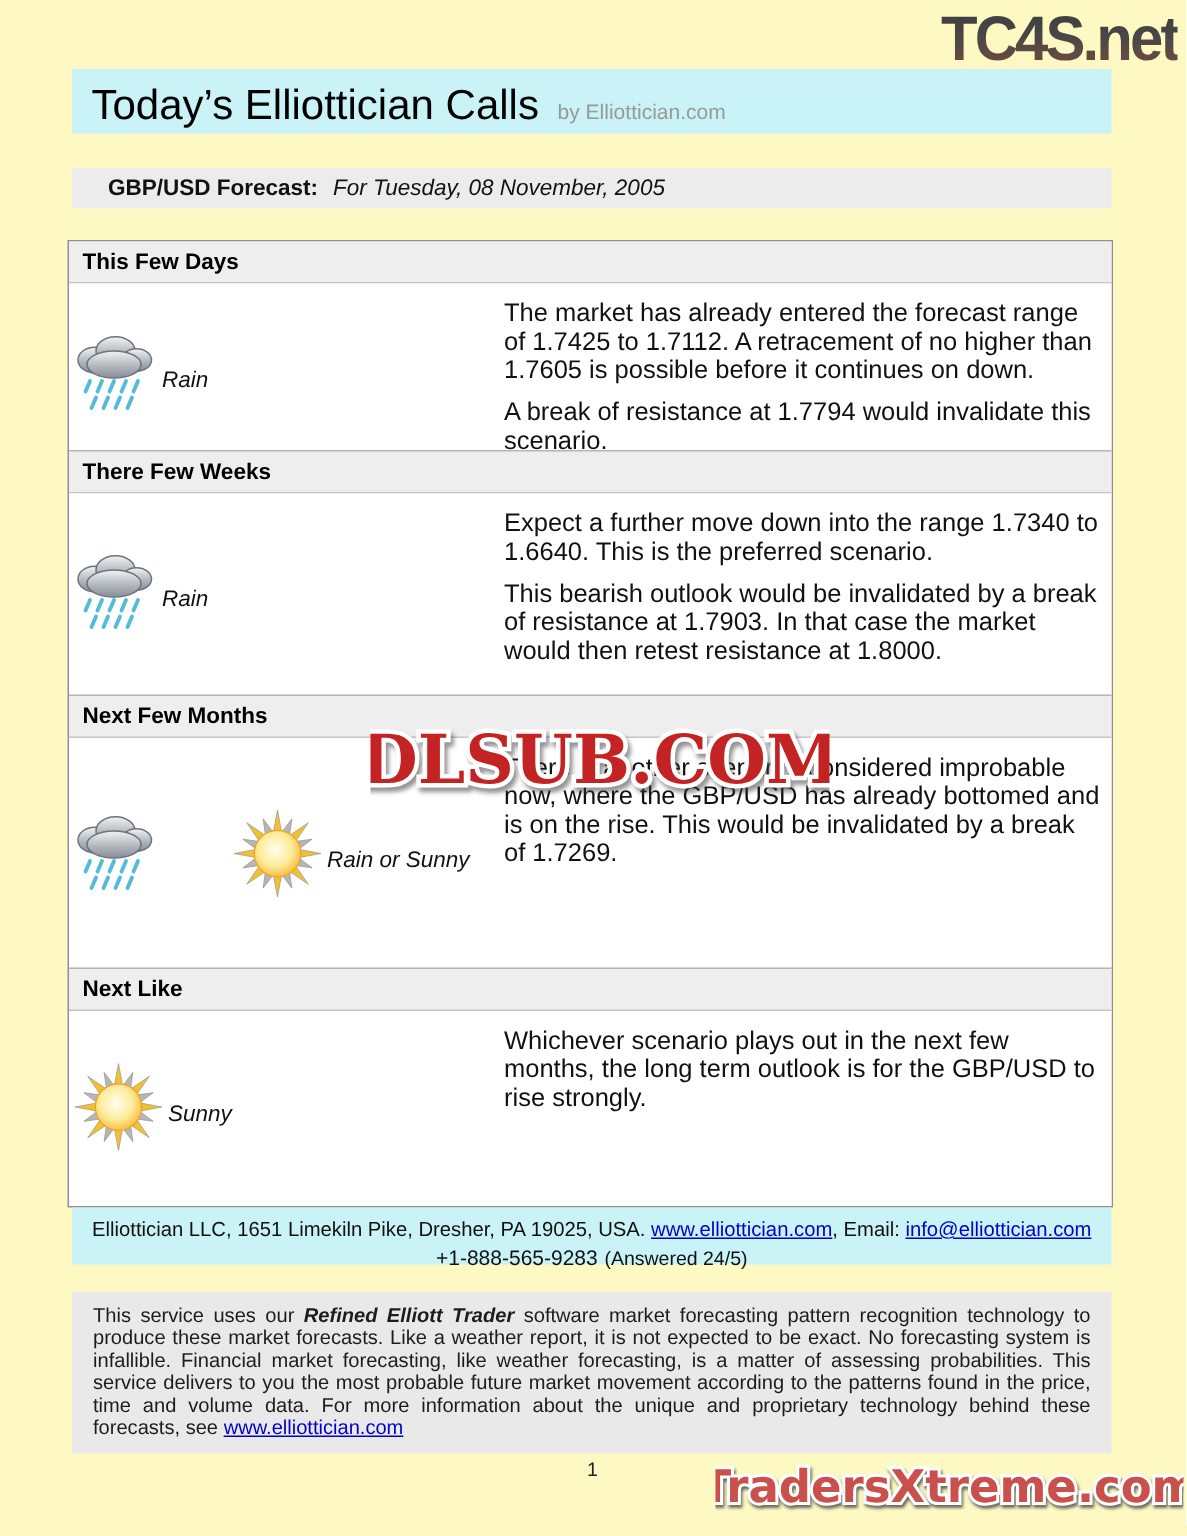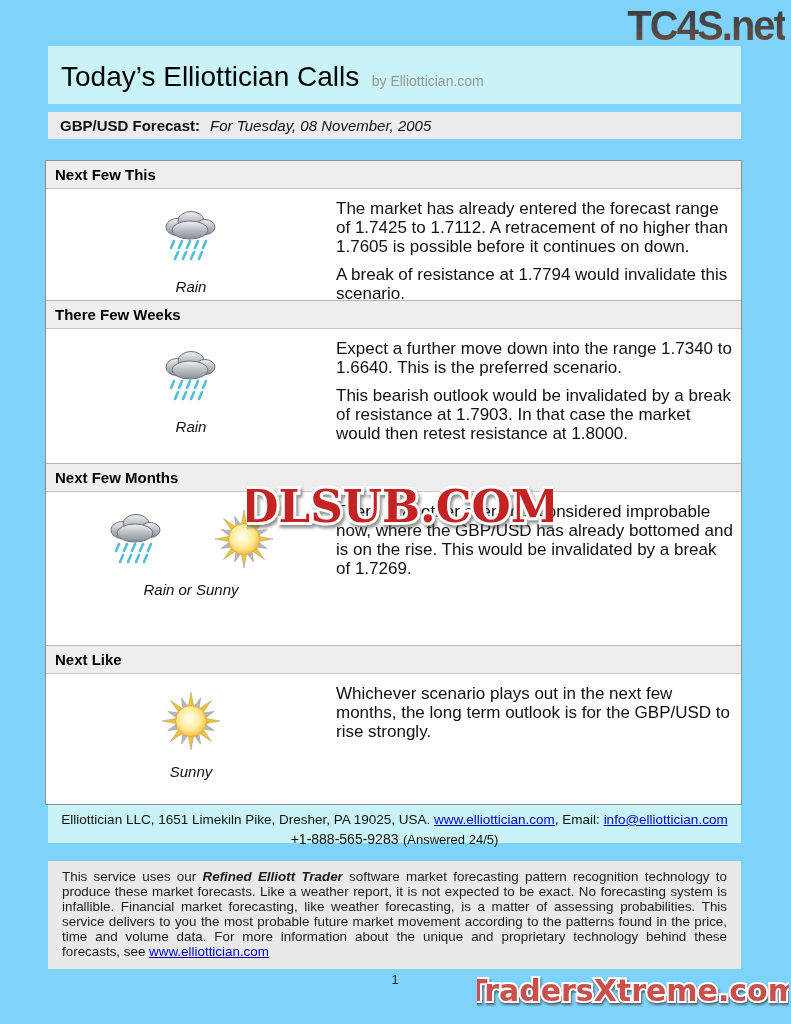--- a/index.html
+++ b/index.html
@@ -1,60 +1,60 @@
 <!DOCTYPE html>
 <html><head>
 <meta charset="utf-8">
 <style>
   * { margin:0; padding:0; box-sizing:border-box; }
   html,body { background:#ffffff; }
   body { font-family:"Liberation Sans", sans-serif; color:#111; }
-  .page { position:relative; width:791px; height:1024px; background:#7dd3fc; overflow:hidden; margin:0 auto; }
+  .page { position:relative; width:791px; height:1024px; background:#fef9c3; overflow:hidden; margin:0 auto; }
 
   
   .logo-top {
     position:absolute; top:2px; right:6px;
     font-size:42px; font-weight:bold; letter-spacing:-2px;
     background:linear-gradient(180deg,#3b3b3b 0%,#474747 45%,#6e4a41 85%,#7d5348 100%);
     -webkit-background-clip:text; background-clip:text; color:transparent;
     transform:scaleX(0.95); transform-origin:right top;
   }
 
   
   .title-bar {
-    position:absolute; left:48px; top:46px; width:693px; height:58px;
+    position:absolute; left:48px; top:46px; width:693px; height:43px;
     background:#c9f3f6; display:flex; align-items:baseline; padding:4px 0 0 13px;
   }
   .title-bar .inner { align-self:center; }
   .title { font-size:28px; color:#000; letter-spacing:0; }
   .byline { font-size:14px; color:#999; margin-left:8px; }
 
   
   .forecast-bar {
     position:absolute; left:48px; top:112px; width:693px; height:27px;
-    background:#ececec; display:flex; align-items:center; padding-left:12px;
+    background:#ececec; display:flex; align-items:center; padding-left:24px;
     font-size:15px;
   }
   .fb-label { font-weight:bold; }
   .fb-date  { font-style:italic; margin-left:10px; }
 
   
   .forecast-table {
     position:absolute; left:45px; top:160px; width:697px;
     border:1px solid #8f8f8f; background:#fff;
   }
   .section-header {
     background:#eeeeee; border-top:1px solid #b5b5b5; border-bottom:1px solid #c6c6c6;
     font-weight:bold; font-size:15px; padding:5px 0 5px 9px; color:#000;
   }
   .forecast-table .section:first-child .section-header { border-top:none; }
   .section-body { display:flex; background:#fff; }
   .section-gap { background:#fff; }
   .icon-cell {
-    width:290px; flex:0 0 290px; display:flex; flex-direction:column;
+    width:290px; flex:0 0 290px; display:flex; 
     align-items:center; padding-top:13px;
   }
   .icon-row { display:flex; align-items:center; gap:44px; height:72px; }
   .weather-label { font-style:italic; font-size:15px; margin-top:4px; color:#111; }
   .text-cell { flex:1; padding:10px 8px 0 0; }
   .text-cell p { font-size:17px; line-height:19px; margin-bottom:9px; color:#111; }
 
   
   .watermark { position:absolute; left:247px; top:480px; pointer-events:none; }
 
@@ -95,21 +95,21 @@
     </div>
   </div>
 
   <div class="forecast-bar">
     <span class="fb-label">GBP/USD Forecast:</span>
     <span class="fb-date">For Tuesday, 08 November, 2005</span>
   </div>
 
   <div class="forecast-table" id="forecast-table">
       <div class="section">
-        <div class="section-header">Next Few This</div>
+        <div class="section-header">This Few Days</div>
         <div class="section-body" style="height: 111px;">
           <div class="icon-cell">
             <div class="icon-row">
               <span><svg width="62" height="56" viewBox="0 0 62 56">
                   <defs>
                     <linearGradient id="cg" x1="0" y1="0" x2="0" y2="1">
                       <stop offset="0" stop-color="#f2f2f2"></stop>
                       <stop offset="0.5" stop-color="#b8bdc3"></stop>
                       <stop offset="1" stop-color="#878e96"></stop>
                     </linearGradient>

